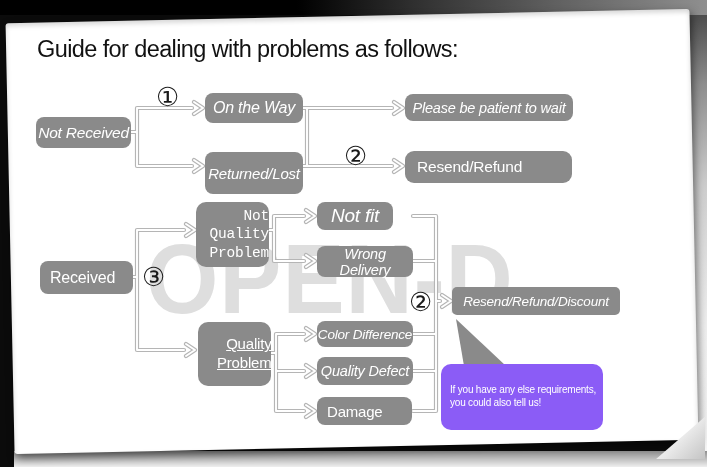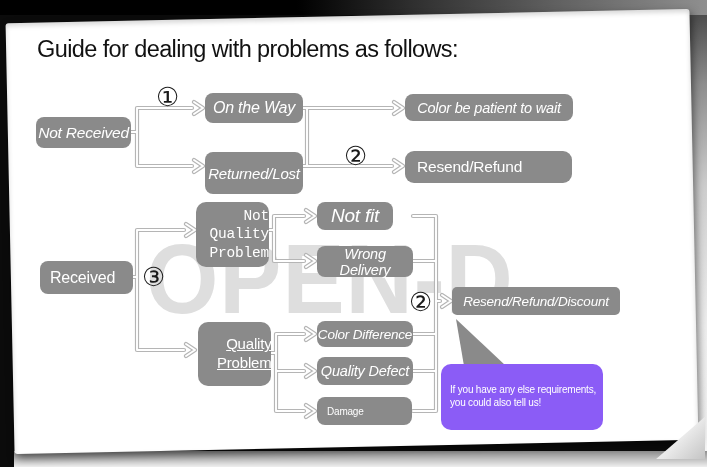--- a/index.html
+++ b/index.html
@@ -72,41 +72,41 @@
         <path stroke="#b5b5b5" stroke-width="4.2" d="M194,102 L203,108 L194,114 M194,160 L203,166 L194,172 M394,102 L403,108 L394,114 M394,160 L403,166 L394,172 M186,224 L195,230 L186,236 M186,344 L195,350 L186,356 M306,210 L315,216 L306,222 M306,255 L315,261 L306,267 M306,328 L315,334 L306,340 M306,365 L315,371 L306,377 M306,405 L315,411 L306,417 M442,295 L451,301 L442,307"></path>
         <path stroke="#ffffff" stroke-width="1.9" d="M130,132 L137,132 M137,108 L137,166 M137,108 L192,108 M137,166 L192,166 M303,108 L307,108 M303,166 L307,166 M307,108 L307,166 M307,108 L392,108 M307,166 L392,166 M133,277 L137,277 M137,230 L137,350 M137,230 L184,230 M137,350 L184,350 M269,230 L274,230 M274,216 L274,261 M274,216 L304,216 M274,261 L304,261 M271,353 L276,353 M276,334 L276,411 M276,334 L304,334 M276,371 L304,371 M276,411 L304,411 M413,216 L436,216 M413,261 L436,261 M413,334 L436,334 M413,371 L436,371 M413,411 L436,411 M436,216 L436,411 M436,301 L440,301"></path>
         <path stroke="#ffffff" stroke-width="1.9" d="M194,102 L203,108 L194,114 M194,160 L203,166 L194,172 M394,102 L403,108 L394,114 M394,160 L403,166 L394,172 M186,224 L195,230 L186,236 M186,344 L195,350 L186,356 M306,210 L315,216 L306,222 M306,255 L315,261 L306,267 M306,328 L315,334 L306,340 M306,365 L315,371 L306,377 M306,405 L315,411 L306,417 M442,295 L451,301 L442,307"></path>
       </g>
     </svg>
 
     <div class="node center" style="left:36px;top:117px;width:95px;height:31px;font-size:15.5px;">Not Received</div>
 
     <div class="node center" style="left:205px;top:93px;width:98px;height:30px;font-size:16px;">On the Way</div>
 
-    <div class="node center" style="left:405px;top:94px;width:168px;height:27px;font-size:14.5px;">Color be patient to wait</div>
+    <div class="node center" style="left:405px;top:94px;width:168px;height:27px;font-size:14.5px;">Please be patient to wait</div>
 
     <div class="node center" style="left:205px;top:152px;width:98px;height:42px;font-size:15px;">Returned/Lost</div>
 
     <div class="node left" style="left:405px;top:151px;width:167px;height:32px;font-size:15.5px;padding-left:12px;box-sizing:border-box;border-radius:9px;">Resend/Refund</div>
 
     <div class="node left" style="left:40px;top:261px;width:93px;height:33px;font-size:16px;padding-left:10px;box-sizing:border-box;">Received</div>
 
     <div class="node left big" style="left:196px;top:202px;width:73px;height:65px;font-size:14.5px;padding-left:0;box-sizing:border-box;font-family:Liberation Mono, monospace;">Not Quality Problem</div>
 
     <div class="node left big" style="left:198px;top:322px;width:73px;height:64px;font-size:15px;padding-left:19px;box-sizing:border-box;text-decoration:underline;">Quality Problem</div>
 
     <div class="node center" style="left:317px;top:202px;width:76px;height:28px;font-size:19px;">Not fit</div>
 
     <div class="node center" style="left:317px;top:246px;width:96px;height:31px;font-size:14.5px;text-align:center;">Wrong Delivery</div>
 
     <div class="node center" style="left:317px;top:321px;width:96px;height:26px;font-size:13.5px;">Color Difference</div>
 
     <div class="node center" style="left:317px;top:357px;width:96px;height:28px;font-size:14.5px;">Quality Defect</div>
 
-    <div class="node left" style="left:317px;top:397px;width:95px;height:28px;font-size:10px;padding-left:10px;box-sizing:border-box;">Damage</div>
+    <div class="node left" style="left:317px;top:397px;width:95px;height:28px;font-size:15px;padding-left:10px;box-sizing:border-box;">Damage</div>
 
     <div class="node center" style="left:452px;top:287px;width:168px;height:28px;font-size:13.5px;border-radius:5px;">Resend/Refund/Discount</div>
 
     <span class="marker" style="left:156px;top:84px;">①</span>
     <span class="marker" style="left:344px;top:143px;">②</span>
     <span class="marker" style="left:142px;top:264px;">③</span>
     <span class="marker" style="left:409px;top:289px;">②</span>
 
     <svg class="tail" width="707" height="467" viewBox="0 0 707 467">
       <polygon points="456,319 506,366 464,366" fill="#8a8a8a"></polygon>

